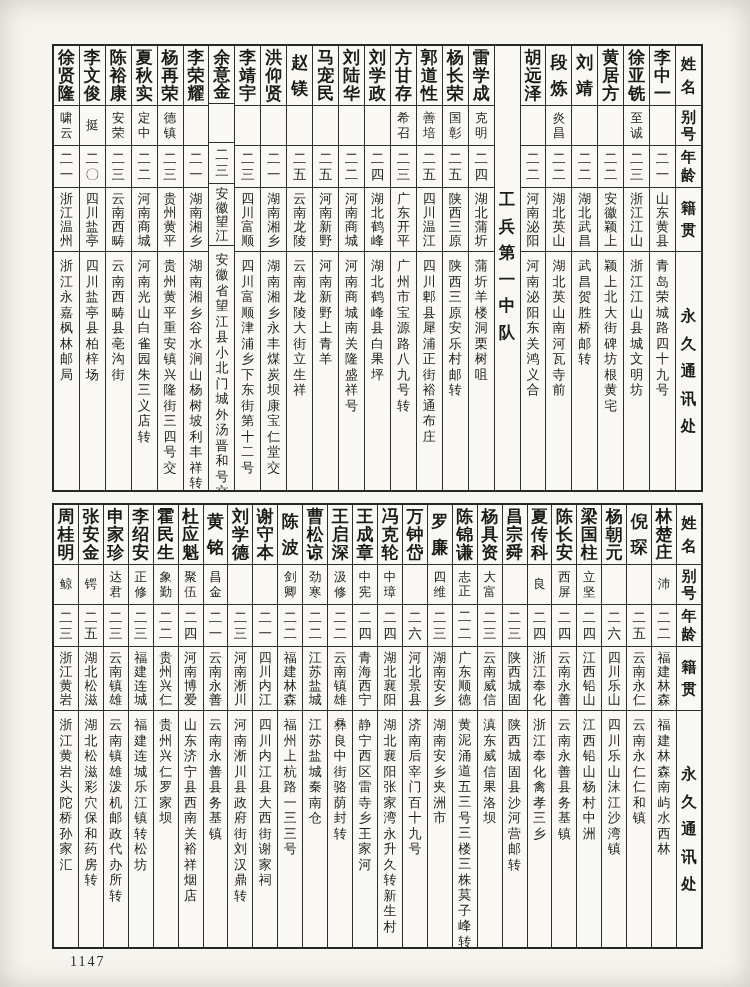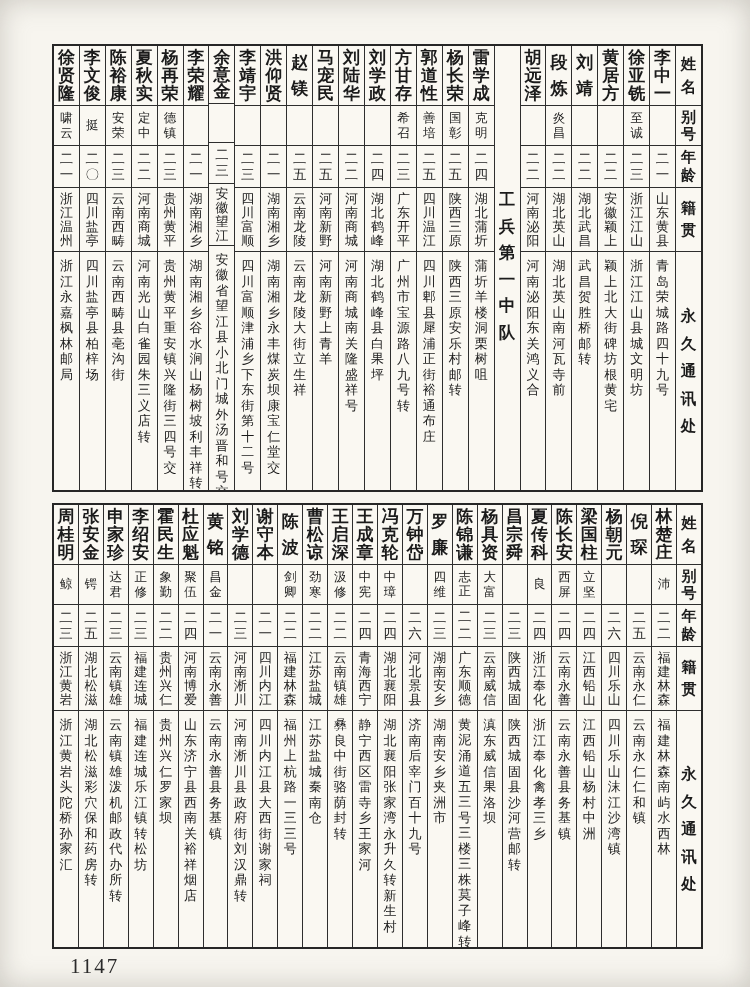--- a/index.html
+++ b/index.html
@@ -80,21 +80,21 @@
     flex:1 1 auto;
     justify-content:flex-start;
     padding-top:146px;
     gap:10px;
     font-weight:bold;
     font-size:16.5px;
   }
   .page-number{
     position:absolute;
     left:70px;top:954px;
-    font-size:21px;
+    font-size:14px;
     letter-spacing:2px;
     color:#2a2a2a;
     font-family:"Liberation Serif","DejaVu Serif",serif;
   }
 </style>
 </head>
 <body>
 
 <div class="page">
   <div id="top-table" class="roster">

